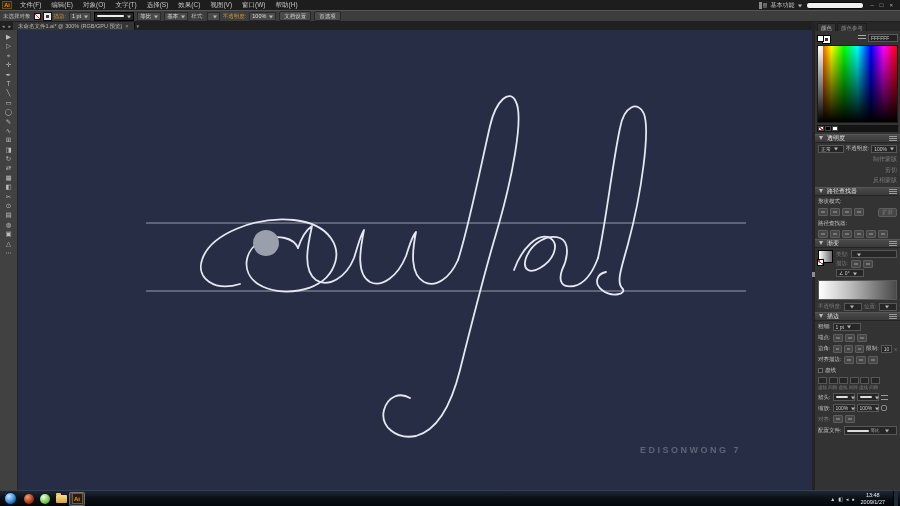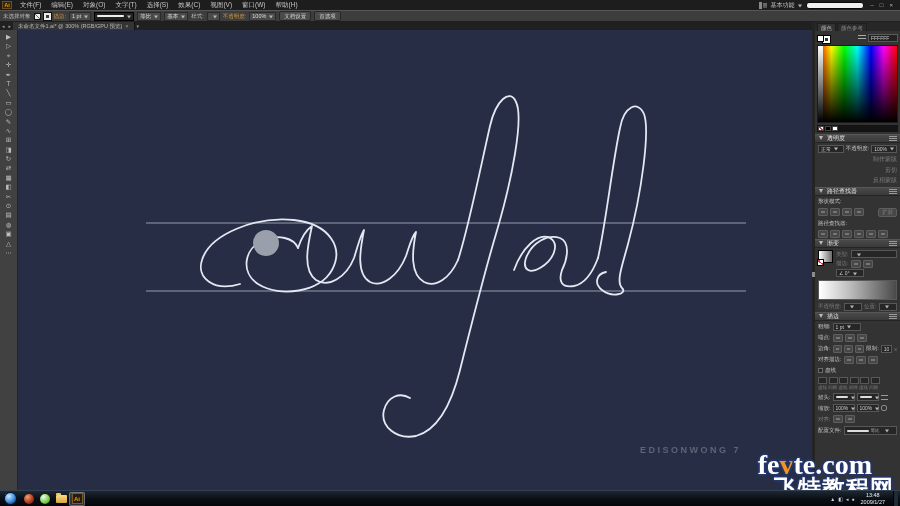--- a/index.html
+++ b/index.html
@@ -487,24 +487,20 @@
     </div>
     <div class="prow">
       <span>配置文件:</span>
       <span class="profilebox dd">
         <span class="profile-line"></span>
         <span style="font-size:4.5px;color:#aaa">等比</span>
       </span>
     </div>
   </div>
 
-  <div class="watermark">
-    <div class="wm-site"><span>fe</span><span class="wm-v">v</span><span>te.com</span></div>
-    <div class="wm-cn">飞特教程网</div>
-  </div>
 
   <div class="taskbar">
     <div class="orb"></div>
     <div class="tb-icon">
         <span class="app-dot-red"></span>
       </div>
     <div class="tb-icon">
         <span class="app-dot-green"></span>
       </div>
     <div class="tb-icon">

